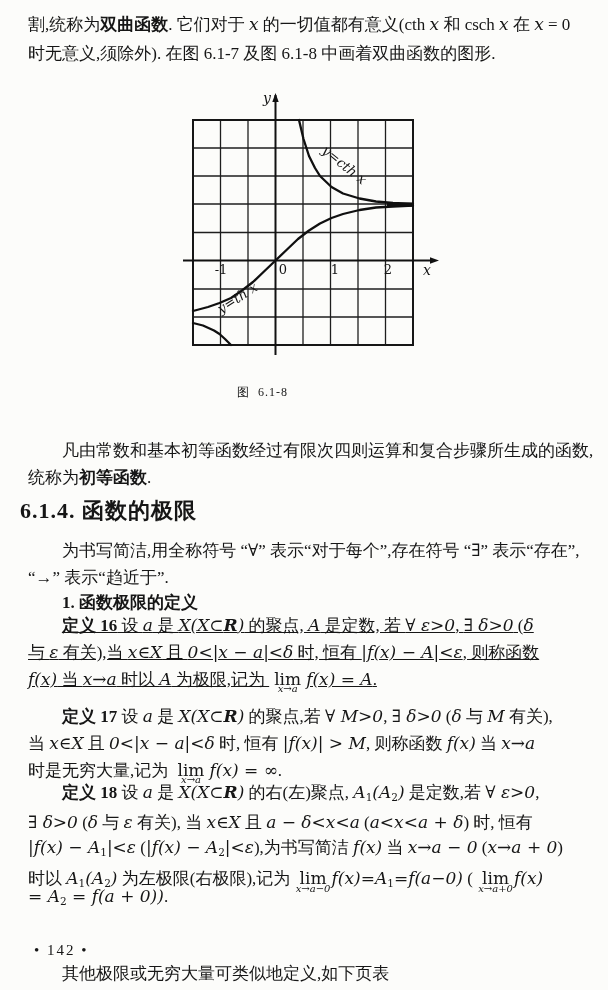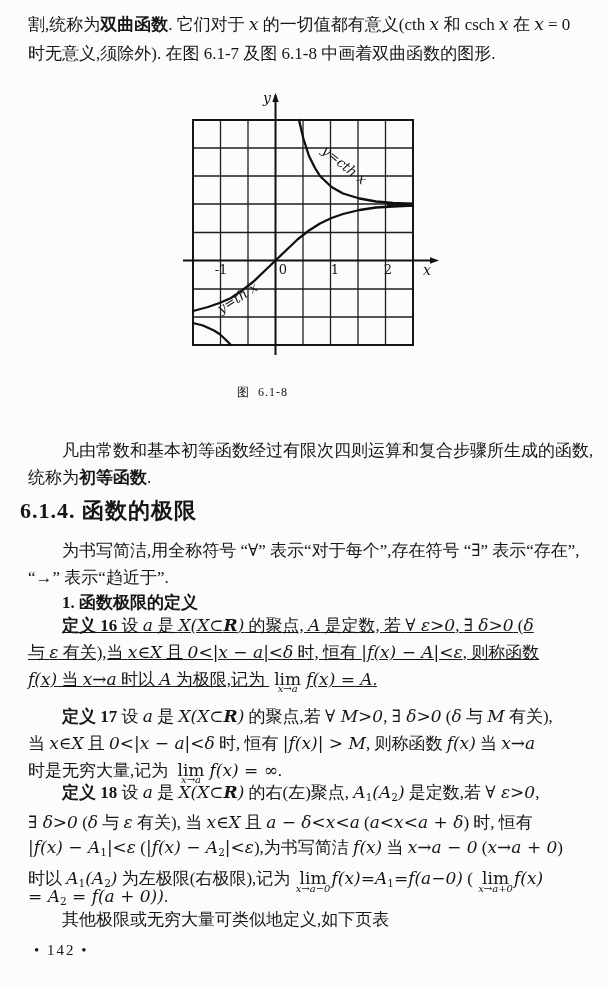--- a/index.html
+++ b/index.html
@@ -118,15 +118,15 @@
   <span class="ln ind"><span class="f-b">定义 18</span><span>  设 </span><span class="f-m">a</span><span> 是 </span><span class="f-m">X(X⊂</span><span class="f-b f-m">R</span><span class="f-m">)</span><span> 的右(左)聚点, </span><span class="f-m">A</span><span class="f-d">1</span><span class="f-m">(A</span><span class="f-d">2</span><span class="f-m">)</span><span> 是定数,若 </span><span class="f-m">∀ ε&gt;0</span><span>,</span></span>
   <span class="ln"><span class="f-m">∃ δ&gt;0</span><span> (</span><span class="f-m">δ</span><span> 与 </span><span class="f-m">ε</span><span> 有关), 当 </span><span class="f-m">x∈X</span><span> 且 </span><span class="f-m">a − δ&lt;x&lt;a</span><span> (</span><span class="f-m">a&lt;x&lt;a + δ</span><span>) 时, 恒有</span></span>
   <span class="ln"><span class="f-m">|f(x) − A</span><span class="f-d">1</span><span class="f-m">|&lt;ε</span><span> (</span><span class="f-m">|f(x) − A</span><span class="f-d">2</span><span class="f-m">|&lt;ε</span><span>),为书写简洁 </span><span class="f-m">f(x)</span><span> 当 </span><span class="f-m">x→a − 0</span><span> (</span><span class="f-m">x→a + 0</span><span>)</span></span>
   <span class="ln"><span>时以 </span><span class="f-m">A</span><span class="f-d">1</span><span class="f-m">(A</span><span class="f-d">2</span><span class="f-m">)</span><span> 为左极限(右极限),记为 </span><span class="lim"><span class="lim-main">lim</span><span class="lim-under">x→a−0</span></span><span class="f-m">f(x)=A</span><span class="f-d">1</span><span class="f-m">=f(a−0)</span><span> ( </span><span class="lim"><span class="lim-main">lim</span><span class="lim-under">x→a+0</span></span><span class="f-m">f(x)</span></span>
 </div>
 
 <div class="blk lh25" style="left:28px;top:884px;width:566px;">
   <span class="ln"><span class="f-m">= A</span><span class="f-d">2</span><span class="f-m"> = f(a + 0))</span><span>.</span></span>
 </div>
 
-<div class="blk" style="left:62px;top:908px;">其他极限或无穷大量可类似地定义,如下页表</div>
+<div class="blk" style="left:62px;top:962px;">其他极限或无穷大量可类似地定义,如下页表</div>
 
 <div class="blk pagenum" style="left:34px;top:942px;">• 142 •</div>
 
 </body></html>

